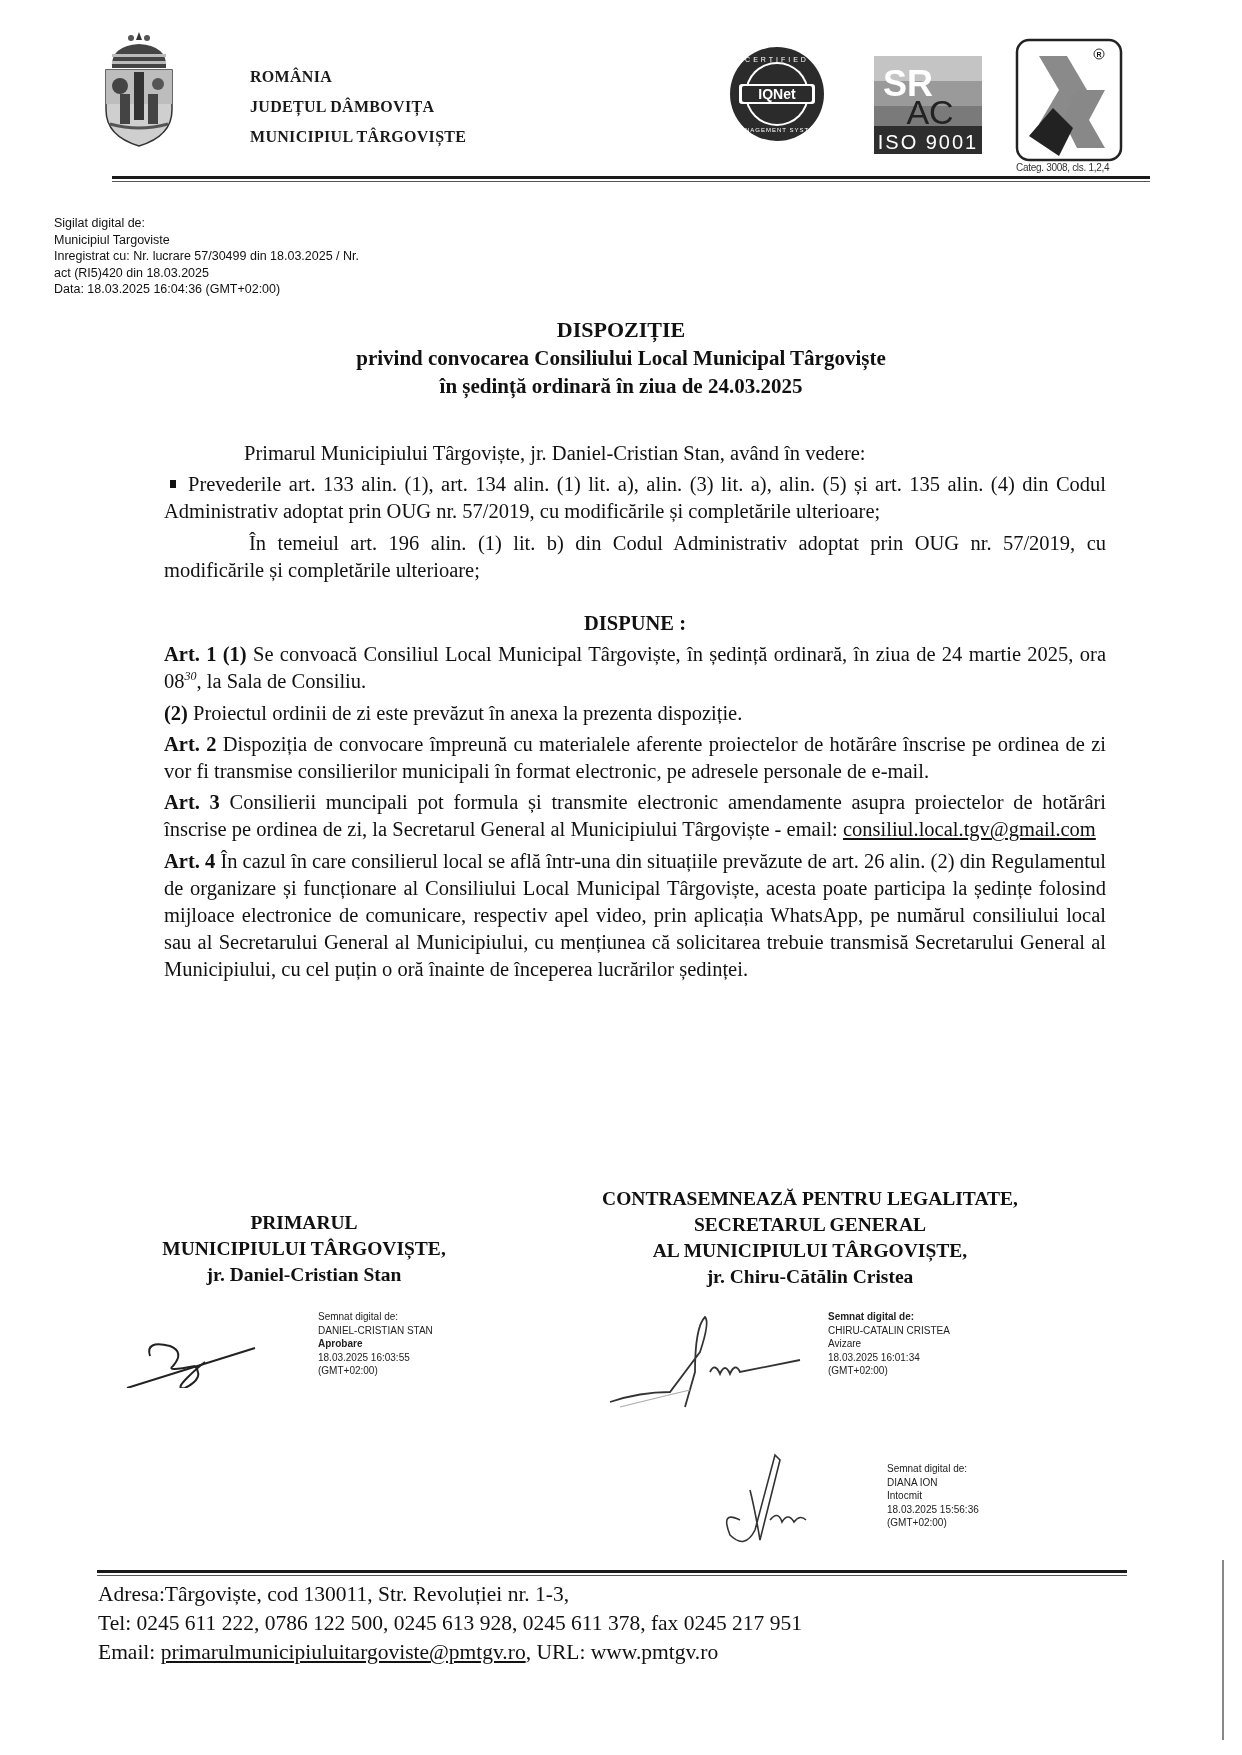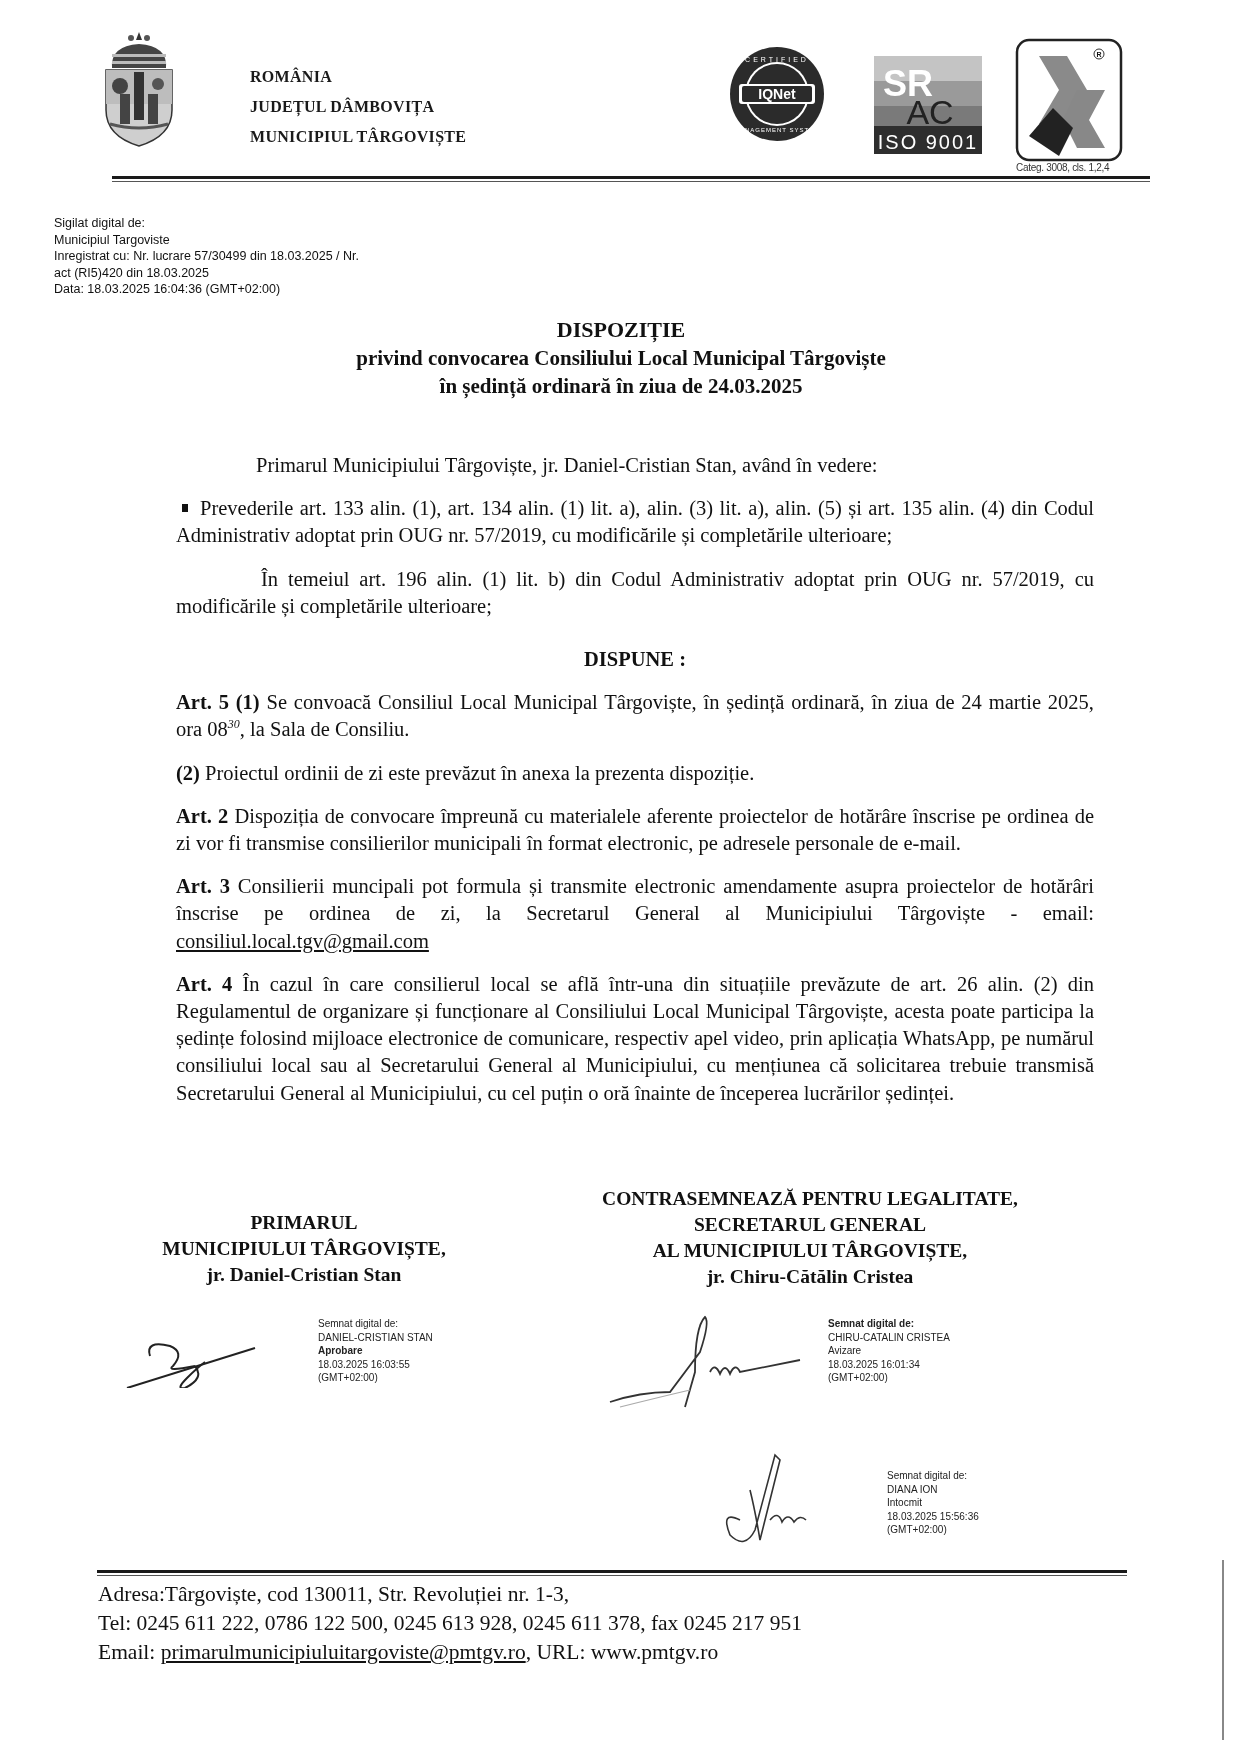--- a/index.html
+++ b/index.html
@@ -20,34 +20,34 @@
   
   .seal { left: 54px; top: 215px; font-family: "Liberation Sans", sans-serif; font-size: 12.5px; line-height: 16.6px; color: #111; }
   .seal div { white-space: nowrap; }
 
   
   .title-block { left: 0; width: 1242px; top: 316px; text-align: center; font-weight: bold; font-size: 21px; line-height: 28px; }
   .title-block .t1 { font-size: 22px; }
 
   
   .body { left: 160px; width: 950px; top: 436px; font-size: 20.5px; line-height: 27.2px; text-align: justify; }
-  .body p { margin: 16px; }
+  .body p { margin: 4px; }
   .indent { text-indent: 80px; }
   .indent2 { text-indent: 85px; }
   .bullet { display: inline-block; width: 6px; height: 8px; background: #111; margin-right: 12px; vertical-align: 3px; margin-left: 6px; }
   .center { text-align: center; }
   .bold { font-weight: bold; }
   .mt { margin-top: 26px !important; }
   .u { text-decoration: underline; }
   sup { font-size: 12px; vertical-align: 8px; line-height: 0; font-style: italic; }
 
   
   .sig-left { left: 139px; width: 330px; top: 1210px; text-align: center; font-weight: bold; font-size: 19.5px; line-height: 26px; }
   .sig-right { left: 540px; width: 540px; top: 1186px; text-align: center; font-weight: bold; font-size: 19.5px; line-height: 26px; }
-  .dsig { font-family: "Liberation Sans", sans-serif; font-size: 10px; line-height: 13.5px; color: #222; margin-top: 7px; }
+  .dsig { font-family: "Liberation Sans", sans-serif; font-size: 10px; line-height: 13.5px; color: #222; }
   .dsig div { white-space: nowrap; }
   .dsig .b { font-weight: bold; }
   .dsig1 { left: 318px; top: 1310px; }
   .dsig2 { left: 828px; top: 1310px; }
   .dsig3 { left: 887px; top: 1462px; }
   .scribble1 { left: 125px; top: 1318px; width: 135px; height: 70px; }
   .scribble2 { left: 600px; top: 1312px; width: 210px; height: 100px; }
   .scribble3 { left: 710px; top: 1450px; width: 115px; height: 100px; }
 
   
@@ -131,21 +131,21 @@
   <div>în ședință ordinară în ziua de 24.03.2025</div>
 </div>
 
 <div class="abs body">
   <p class="indent">Primarul Municipiului Târgoviște, jr. Daniel-Cristian Stan, având în vedere:</p>
   <p><span class="bullet"></span><span>Prevederile art. 133 alin. (1), art. 134 alin. (1) lit. a), alin. (3) lit. a), alin. (5) și art. 135 alin. (4) din Codul Administrativ adoptat prin OUG nr. 57/2019, cu modificările și completările ulterioare;</span></p>
   <p class="indent2">În temeiul art. 196 alin. (1) lit. b) din Codul Administrativ adoptat prin OUG nr. 57/2019, cu modificările și completările ulterioare;</p>
 
   <p class="center bold mt">DISPUNE :</p>
 
-  <p><span class="bold">Art. 5</span> <span class="bold">(1)</span><span> Se convoacă Consiliul Local Municipal Târgoviște, în ședință ordinară, în ziua de 24 martie 2025, ora 08</span><sup>30</sup><span>, la Sala de Consiliu.</span></p>
+  <p><span class="bold">Art. 1</span> <span class="bold">(1)</span><span> Se convoacă Consiliul Local Municipal Târgoviște, în ședință ordinară, în ziua de 24 martie 2025, ora 08</span><sup>30</sup><span>, la Sala de Consiliu.</span></p>
   <p><span class="bold">(2)</span><span> Proiectul ordinii de zi este prevăzut în anexa la prezenta dispoziție.</span></p>
 
   <p><span class="bold">Art. 2</span><span> Dispoziția de convocare împreună cu materialele aferente proiectelor de hotărâre înscrise pe ordinea de zi vor fi transmise consilierilor municipali în format electronic, pe adresele personale de e-mail.</span></p>
 
   <p><span class="bold">Art. 3</span><span> Consilierii muncipali pot formula și transmite electronic amendamente asupra proiectelor de hotărâri înscrise pe ordinea de zi, la Secretarul General al Municipiului Târgoviște - email: </span><span class="u">consiliul.local.tgv@gmail.com</span></p>
 
   <p><span class="bold">Art. 4</span><span> În cazul în care consilierul local se află într-una din situațiile prevăzute de art. 26 alin. (2) din Regulamentul de organizare și funcționare al Consiliului Local Municipal Târgoviște, acesta poate participa la ședințe folosind mijloace electronice de comunicare, respectiv apel video, prin aplicația WhatsApp, pe numărul consiliului local sau al Secretarului General al Municipiului, cu mențiunea că solicitarea trebuie transmisă Secretarului General al Municipiului, cu cel puțin o oră înainte de începerea lucrărilor ședinței.</span></p>
 </div>
 
 <div class="abs sig-left">

